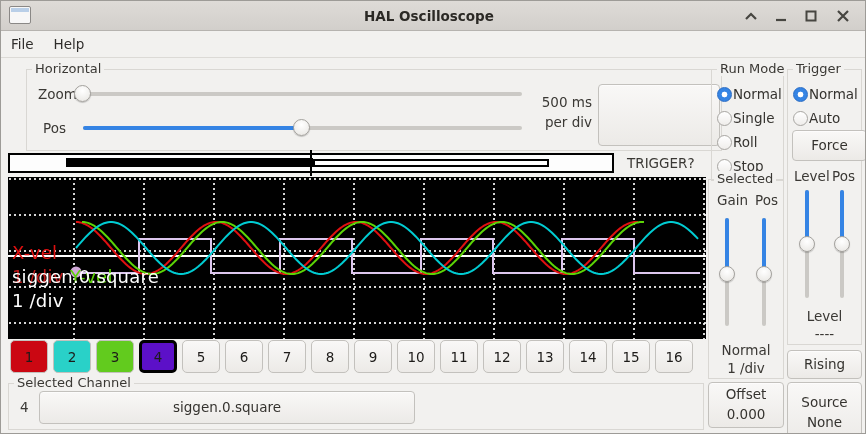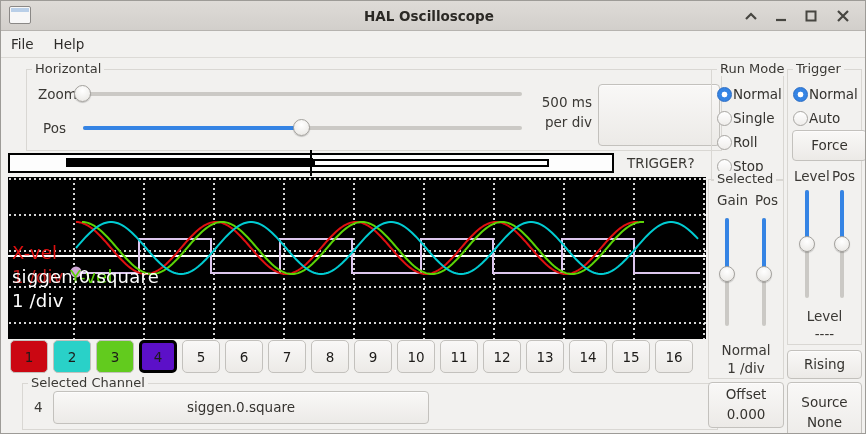--- a/index.html
+++ b/index.html
@@ -169,21 +169,21 @@
       <div class="chbtn">9</div>
       <div class="chbtn">10</div>
       <div class="chbtn">11</div>
       <div class="chbtn">12</div>
       <div class="chbtn">13</div>
       <div class="chbtn">14</div>
       <div class="chbtn">15</div>
       <div class="chbtn">16</div>
     </div>
 
-  <div class="frame" style="left:21px;top:382px;width:696px;height:47px">
+  <div class="frame" style="left:7px;top:382px;width:696px;height:47px">
     <span class="frame-label">Selected Channel</span>
     <span class="lbl" style="left:11px;top:15px">4</span>
     <div class="btn" style="left:30px;top:7px;width:376px;height:33px">
       <span>siggen.0.square</span>
     </div>
   </div>
 
   <div class="frame" style="left:710px;top:68px;width:73px;height:112px">
     <span class="frame-label">Run Mode</span>
     <div class="radio-row" style="left:5px;top:14px">

